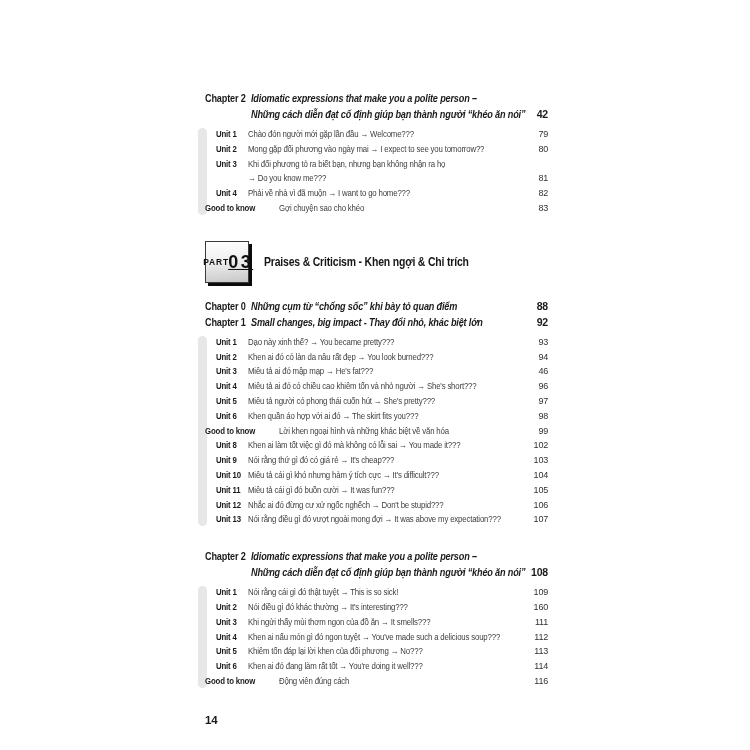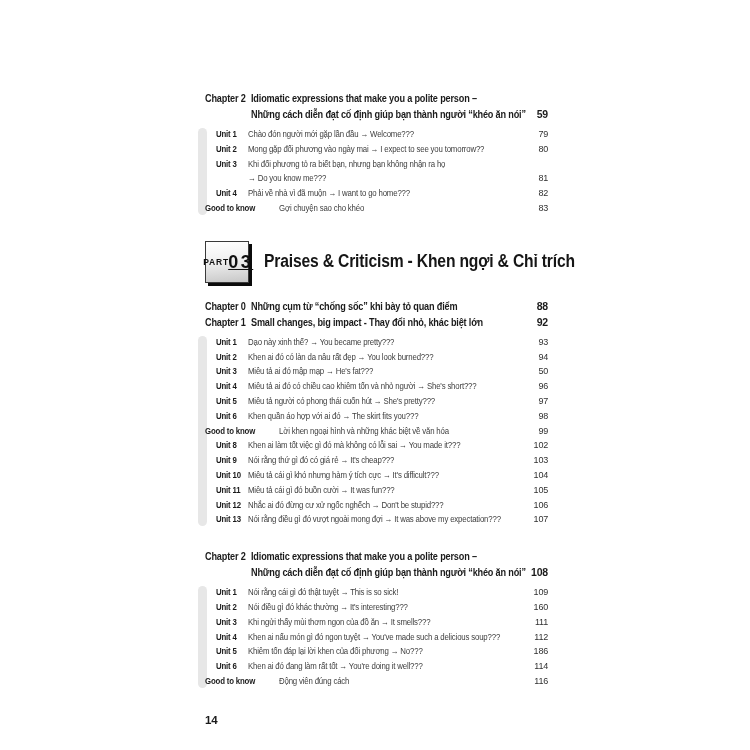--- a/index.html
+++ b/index.html
@@ -38,21 +38,21 @@
   .ch-head {
     position: relative;
     display: flex;
     font-size: 10.5px;
     line-height: 16px;
     font-weight: bold;
     color: #1b1b1b;
   }
   .ch-label { flex: none; width: 46px; }
   .ch-titles { flex: 1; min-width: 0; padding-right: 26px; }
-  .ch-line { display: block; }
+  .ch-line { display: block; font-style: italic; }
   .ch-page {
     position: absolute;
     right: 0;
     bottom: 0;
     font-weight: bold;
     color: #1b1b1b;
   }
   
   .units { position: relative; margin-top: 5px; }
   .bar {
@@ -121,21 +121,21 @@
     font-size: 18px;
     font-weight: bold;
     letter-spacing: 2.5px;
     margin-right: -2.5px;
     line-height: 1;
     margin-top: 0;
     color: #101010;
     text-decoration: underline;
   }
   .part-title {
-    font-size: 18px;
+    font-size: 12px;
     font-weight: bold;
     color: #161616;
   }
   
   .folio {
     position: absolute;
     left: 205px;
     top: 714px;
     font-size: 11.5px;
     font-weight: bold;
@@ -148,21 +148,21 @@
 <div class="page">
   <div class="content">
     <div id="toc-sections">
         <section class="chapter">
           <div class="ch-head">
             <span class="ch-label cond">Chapter 2</span>
             <div class="ch-titles">
               <div class="ch-line"><span class="cond">Idiomatic expressions that make you a polite person –</span></div>
               <div class="ch-line"><span class="cond">Những cách diễn đạt cố định giúp bạn thành người “khéo ăn nói”</span></div>
             </div>
-            <span class="ch-page">59</span>
+            <span class="ch-page">42</span>
           </div>
           <div class="units">
             <div class="bar"></div>
             <div class="u-rows">
               <div class="u-row">
                 <span class="u-label cond">Unit 1</span>
                 <div class="u-text">
                   <div class="u-line"><span class="cond">Chào đón người mới gặp lần đầu → Welcome???</span></div>
                 </div>
                 <span class="u-page">79</span>
@@ -238,21 +238,21 @@
                 <div class="u-text">
                   <div class="u-line"><span class="cond">Khen ai đó có làn da nâu rất đẹp → You look burned???</span></div>
                 </div>
                 <span class="u-page">94</span>
               </div>
               <div class="u-row">
                 <span class="u-label cond">Unit 3</span>
                 <div class="u-text">
                   <div class="u-line"><span class="cond">Miêu tả ai đó mập mạp → He's fat???</span></div>
                 </div>
-                <span class="u-page">50</span>
+                <span class="u-page">46</span>
               </div>
               <div class="u-row">
                 <span class="u-label cond">Unit 4</span>
                 <div class="u-text">
                   <div class="u-line"><span class="cond">Miêu tả ai đó có chiều cao khiêm tốn và nhỏ người → She's short???</span></div>
                 </div>
                 <span class="u-page">96</span>
               </div>
               <div class="u-row">
                 <span class="u-label cond">Unit 5</span>
@@ -358,21 +358,21 @@
                 <div class="u-text">
                   <div class="u-line"><span class="cond">Khen ai nấu món gì đó ngon tuyệt → You've made such a delicious soup???</span></div>
                 </div>
                 <span class="u-page">112</span>
               </div>
               <div class="u-row">
                 <span class="u-label cond">Unit 5</span>
                 <div class="u-text">
                   <div class="u-line"><span class="cond">Khiêm tốn đáp lại lời khen của đối phương → No???</span></div>
                 </div>
-                <span class="u-page">186</span>
+                <span class="u-page">113</span>
               </div>
               <div class="u-row">
                 <span class="u-label cond">Unit 6</span>
                 <div class="u-text">
                   <div class="u-line"><span class="cond">Khen ai đó đang làm rất tốt → You're doing it well???</span></div>
                 </div>
                 <span class="u-page">114</span>
               </div>
               <div class="u-row gtk">
                 <span class="u-label cond">Good to know</span>

